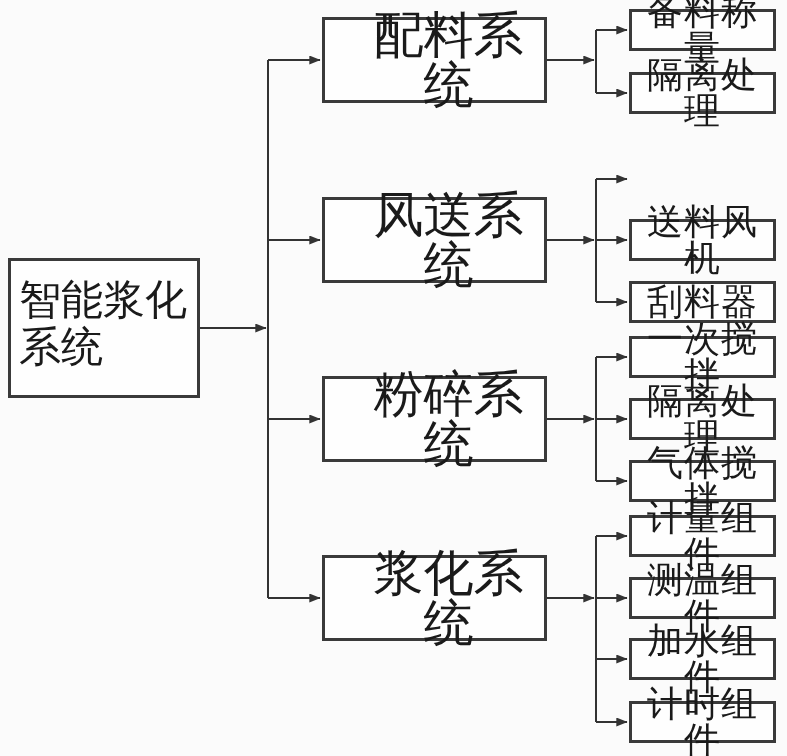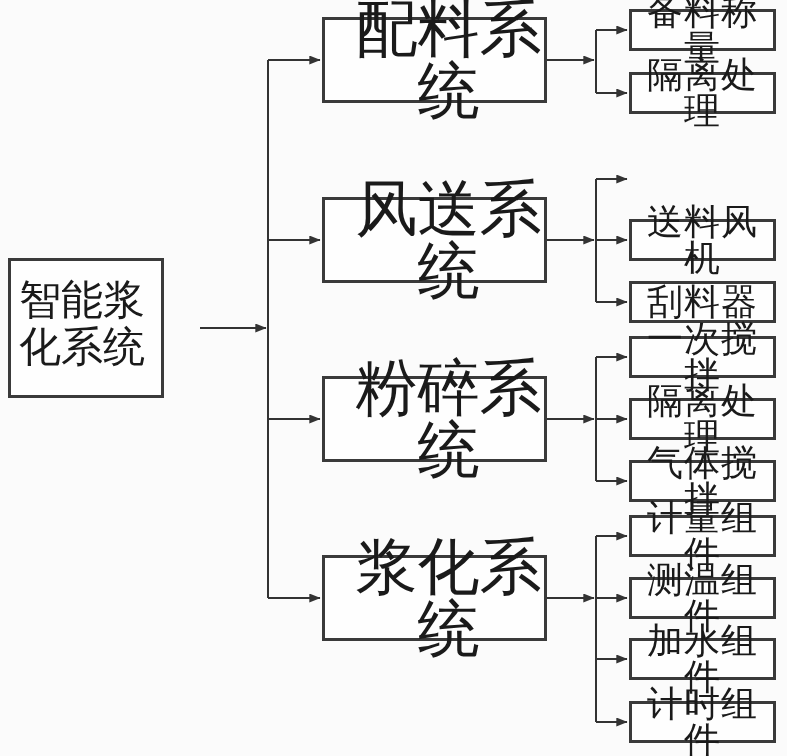--- a/index.html
+++ b/index.html
@@ -38,31 +38,31 @@
     box-sizing: border-box;
     background: var(--box-fill);
     border: 3px solid var(--box-border);
     color: var(--text);
     display: flex;
     align-items: center;
     justify-content: center;
     text-align: center;
   }
   .root-box {
-    left: 8px; top: 258px; width: 156px; height: 140px;
+    left: 8px; top: 258px; width: 192px; height: 140px;
     justify-content: flex-start;
     text-align: left;
     padding: 0 2px 8px 8px;
     font-size: 42px;
     line-height: 1.12;
     word-break: break-all;
   }
   .mid-box {
     left: 322px; width: 225px; height: 86px;
-    font-size: 62px;
+    font-size: 50px;
     line-height: 1;
     padding-left: 28px;
   }
   .leaf-box {
     left: 629px; width: 147px; height: 42px;
     font-size: 36px;
     line-height: 1;
     letter-spacing: 1px;
   }
 </style>

